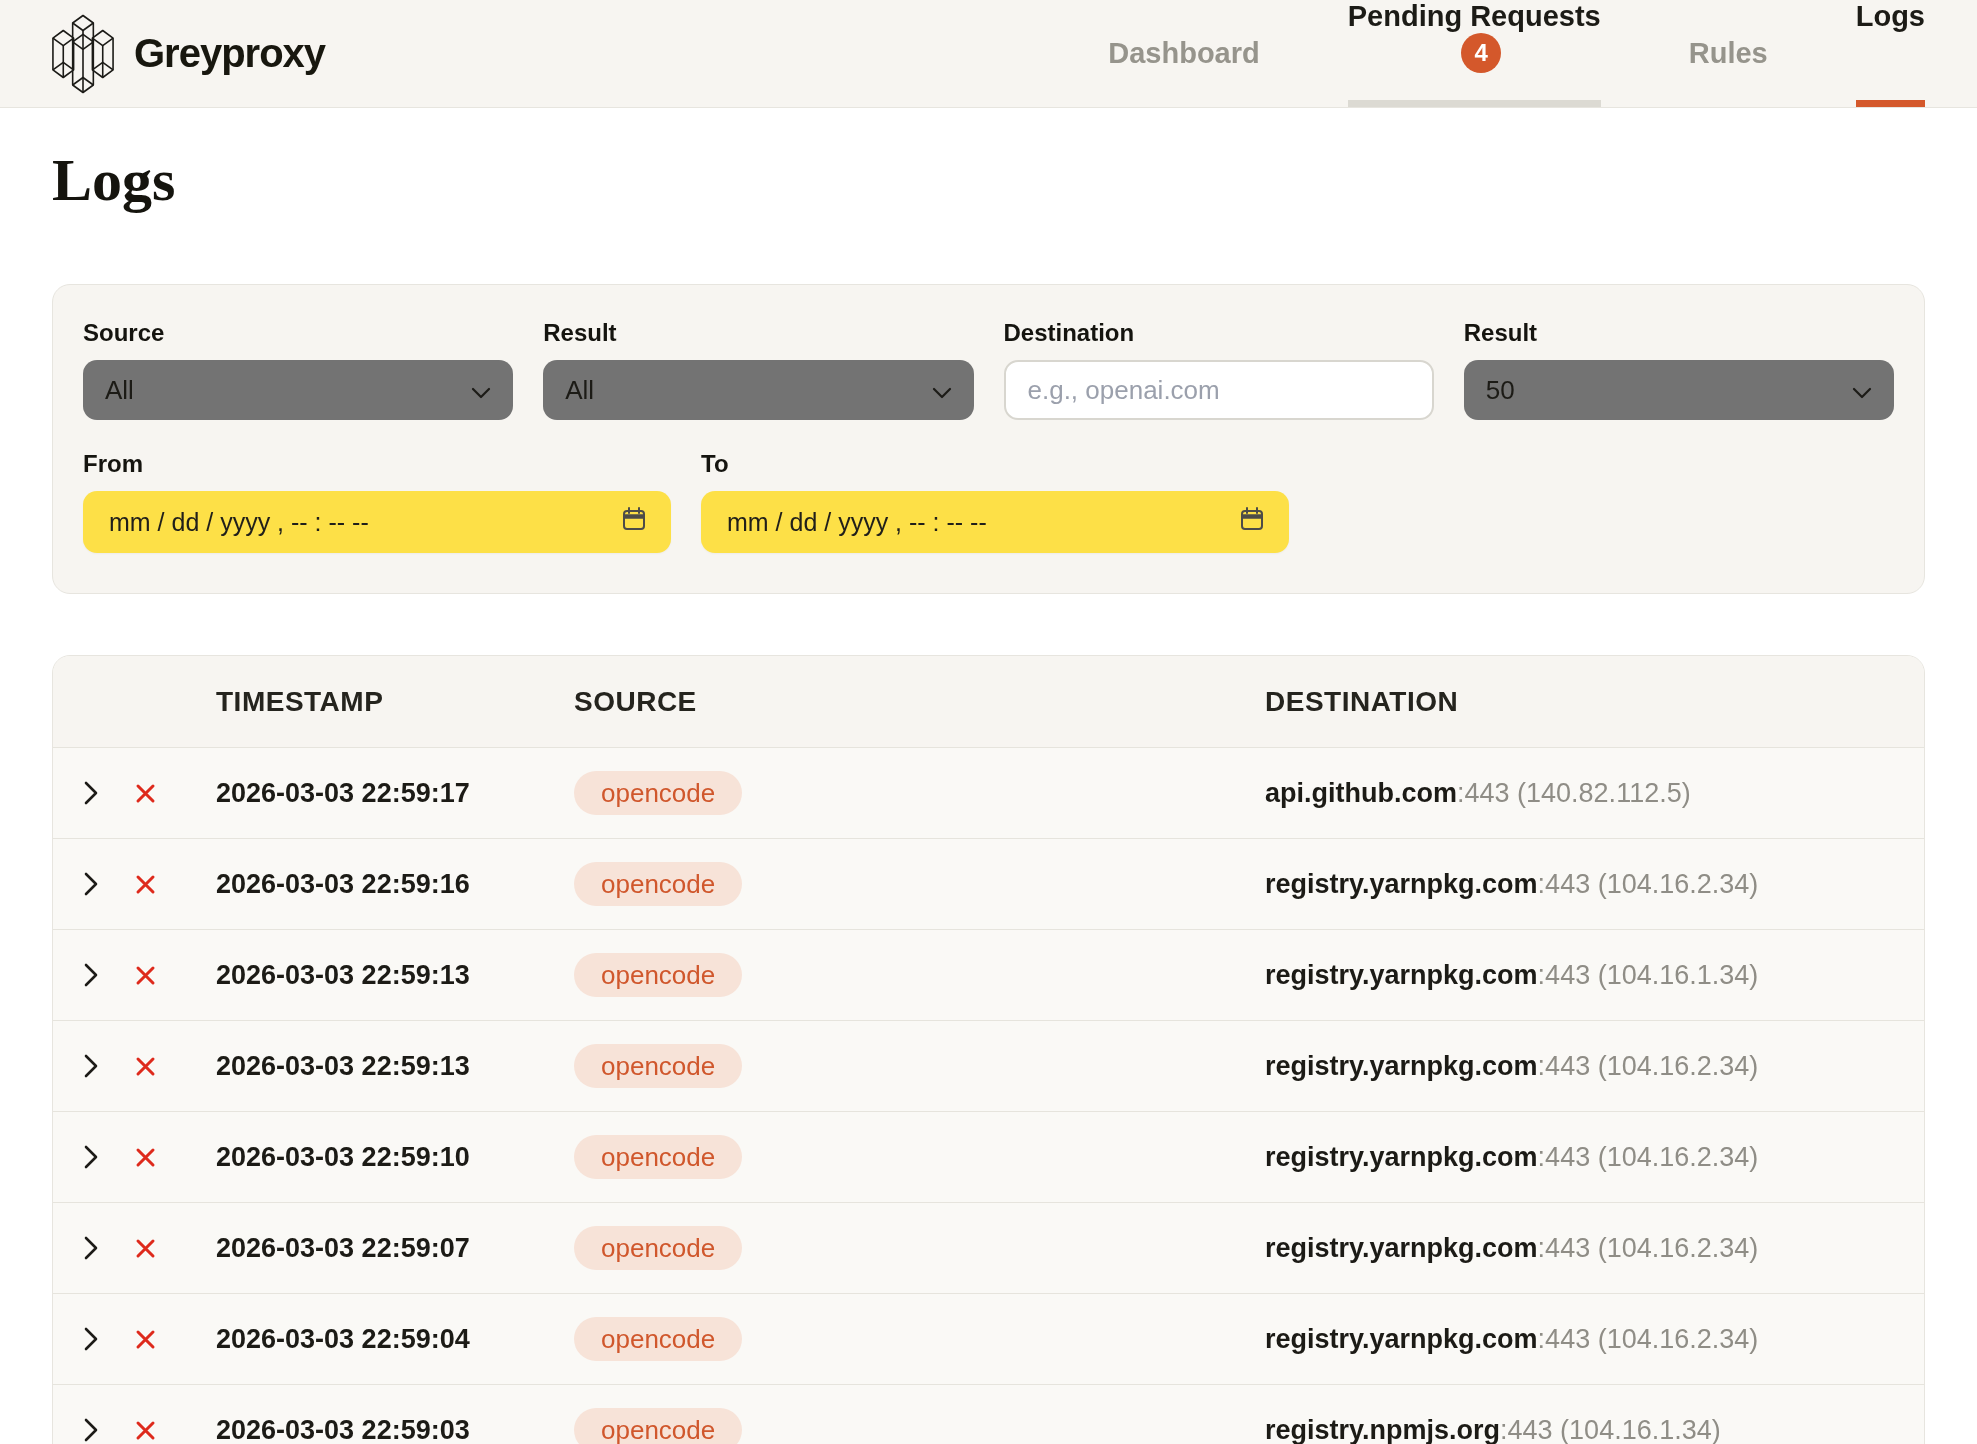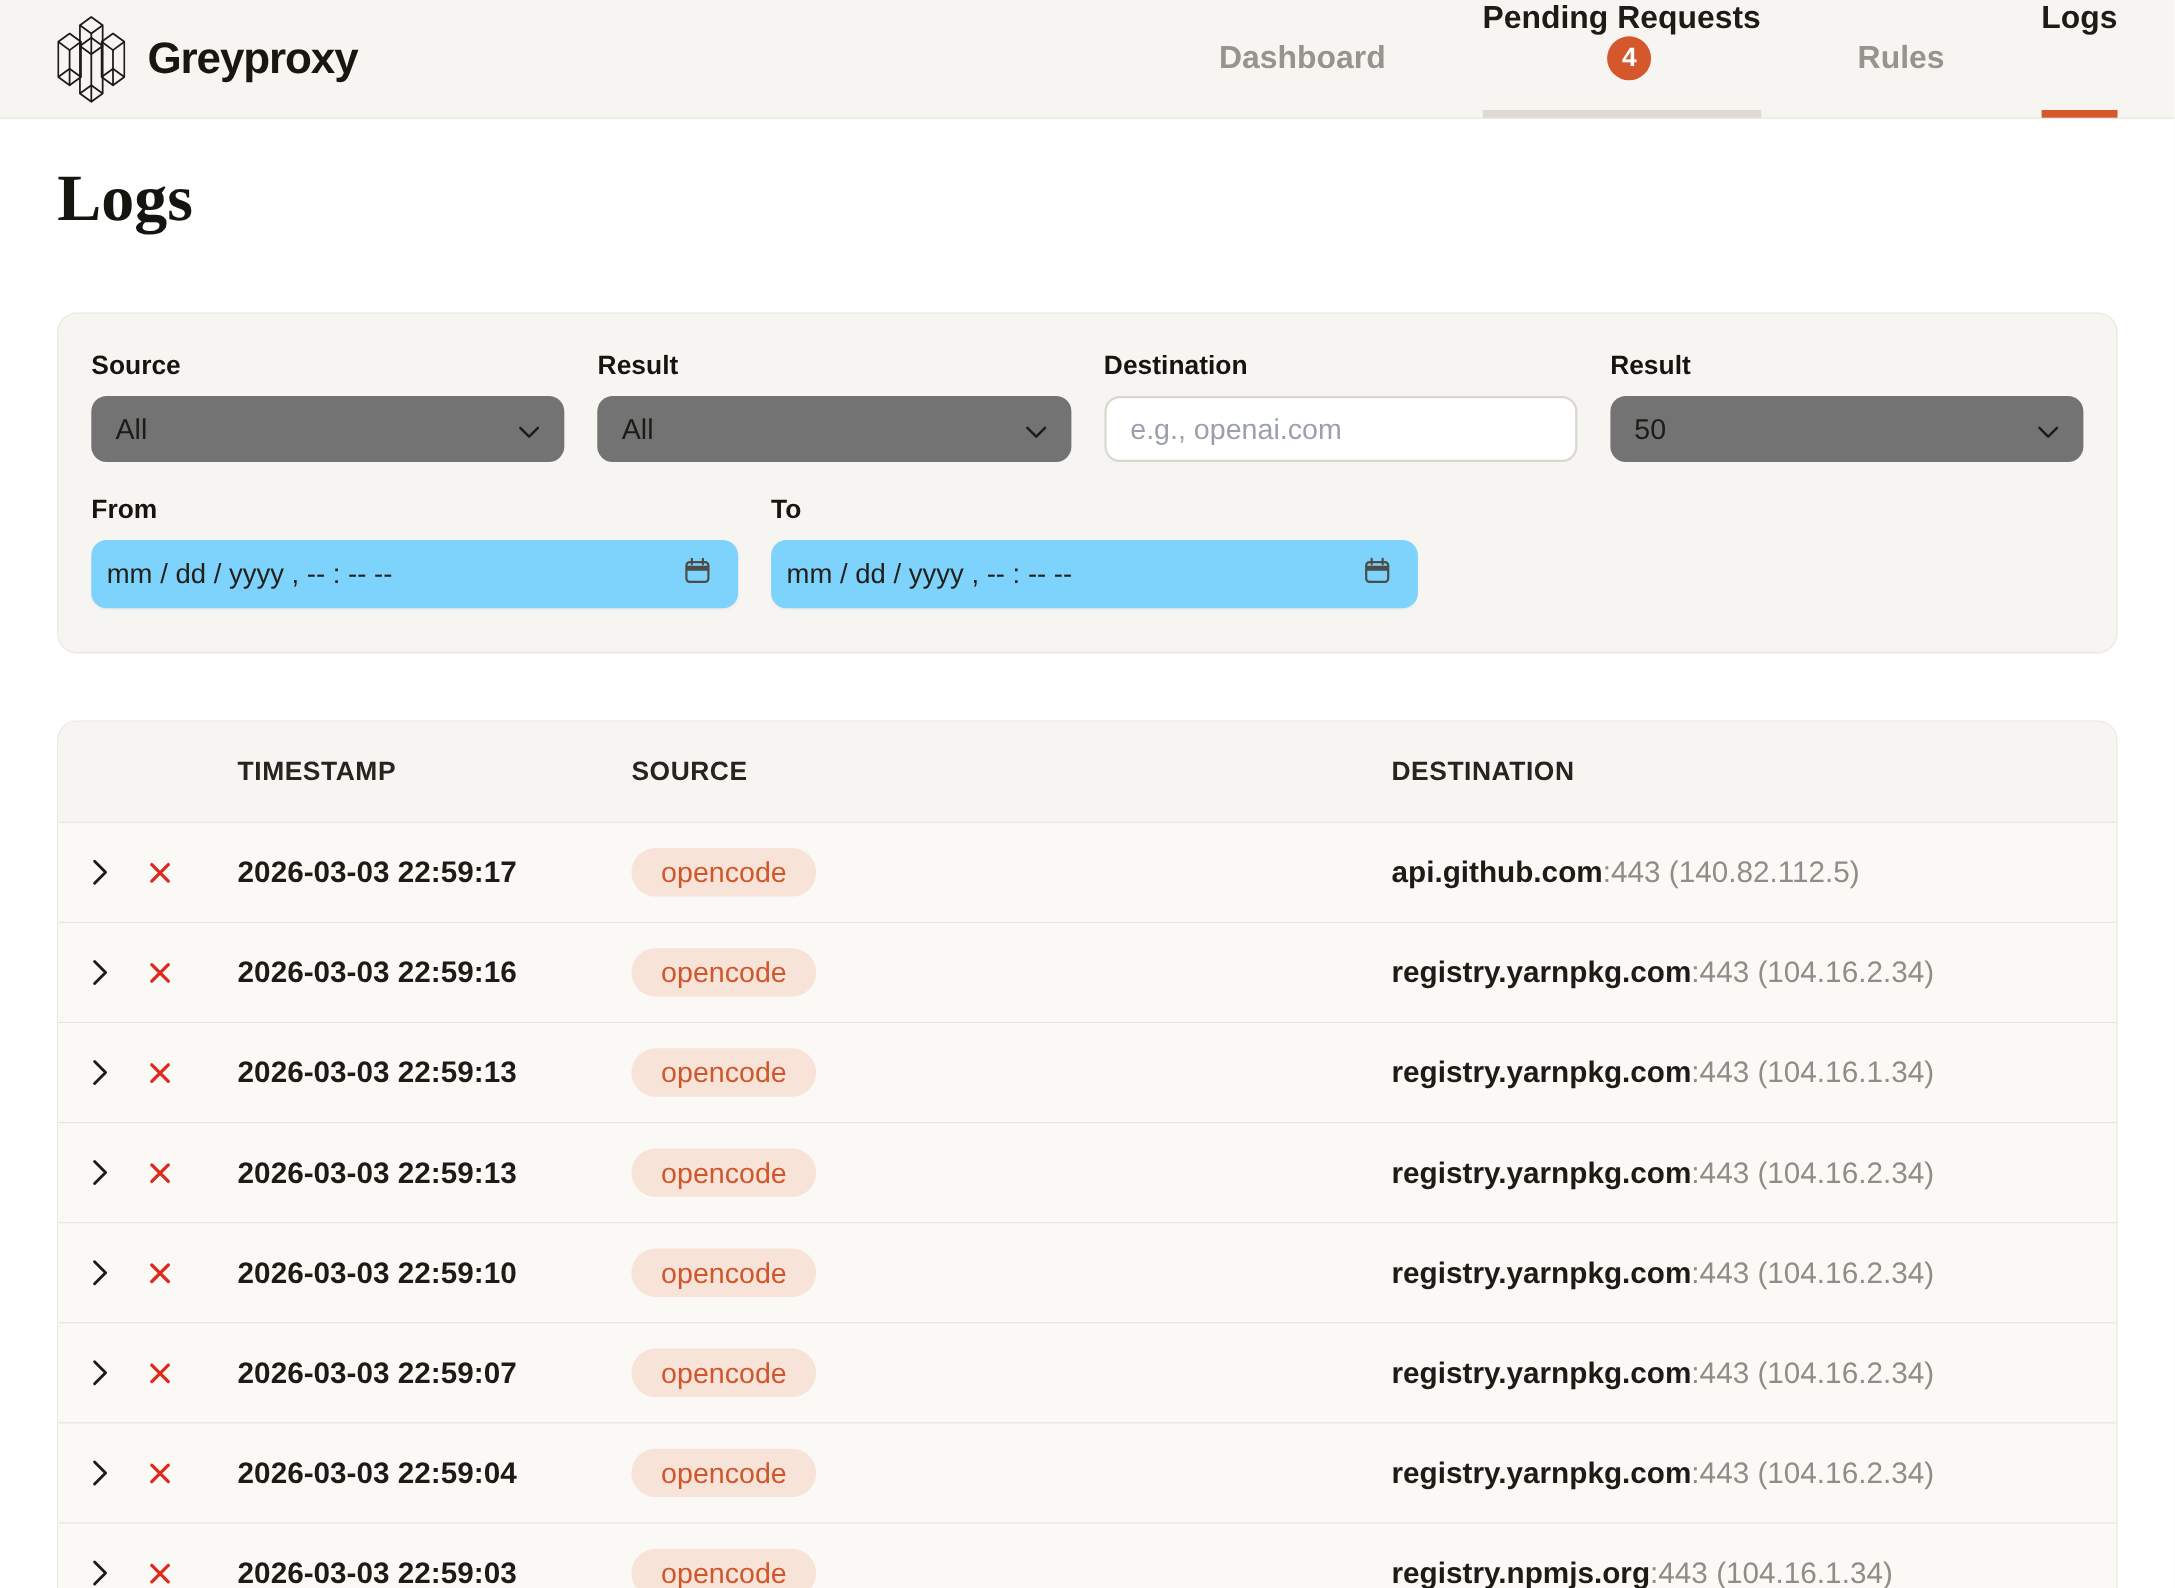--- a/index.html
+++ b/index.html
@@ -80,36 +80,36 @@
     padding:0 22px;font-size:26px;color:var(--ink);cursor:pointer;
   }
   .control .chev{flex:0 0 auto;margin-left:12px;}
   .text-input{
     width:100%;height:60px;background:#fff;border:2px solid #d8d6cf;border-radius:14px;
     padding:0 22px;font-size:26px;font-family:inherit;color:var(--ink);outline:none;
   }
   .text-input::placeholder{color:#9ba0ac;}
   .date-field{width:588px;}
   .date-input{
-    height:62px;background:#7dd3fc;border-radius:14px;
+    height:62px;background:#fde047;border-radius:14px;
     display:flex;align-items:center;justify-content:space-between;
-    padding:0 24px 0 14px;font-size:25px;color:#201f1a;cursor:text;
+    padding:0 24px 0 26px;font-size:25px;color:#201f1a;cursor:text;
     box-shadow:0 1px 2px rgba(0,0,0,0.04);
   }
   
   .table-card{
     margin-top:61px;background:var(--card-row-bg);
     border:1px solid var(--line);border-radius:18px;overflow:hidden;
   }
   .trow,.thead{
     display:grid;grid-template-columns:52px 56px 356px 692px 1fr;
     align-items:center;height:91px;padding:0 30px;
   }
   .thead{background:var(--panel-bg);}
-  .thead .th{font-size:24px;font-weight:600;letter-spacing:0.5px;color:#25241e;}
+  .thead .th{font-size:28px;font-weight:600;letter-spacing:0.5px;color:#25241e;}
   .trow{background:var(--card-row-bg);border-top:1px solid var(--divider);}
   .cell-ts{padding-left:25px;}
   .cell-src{padding-left:27px;}
   .cell-dest{padding-left:26px;}
   .icon-btn{
     background:none;border:none;cursor:pointer;padding:0;
     display:flex;align-items:center;justify-content:flex-start;height:100%;
   }
   .ts-text{font-size:27px;font-weight:600;color:var(--ink);}
   .pill{

